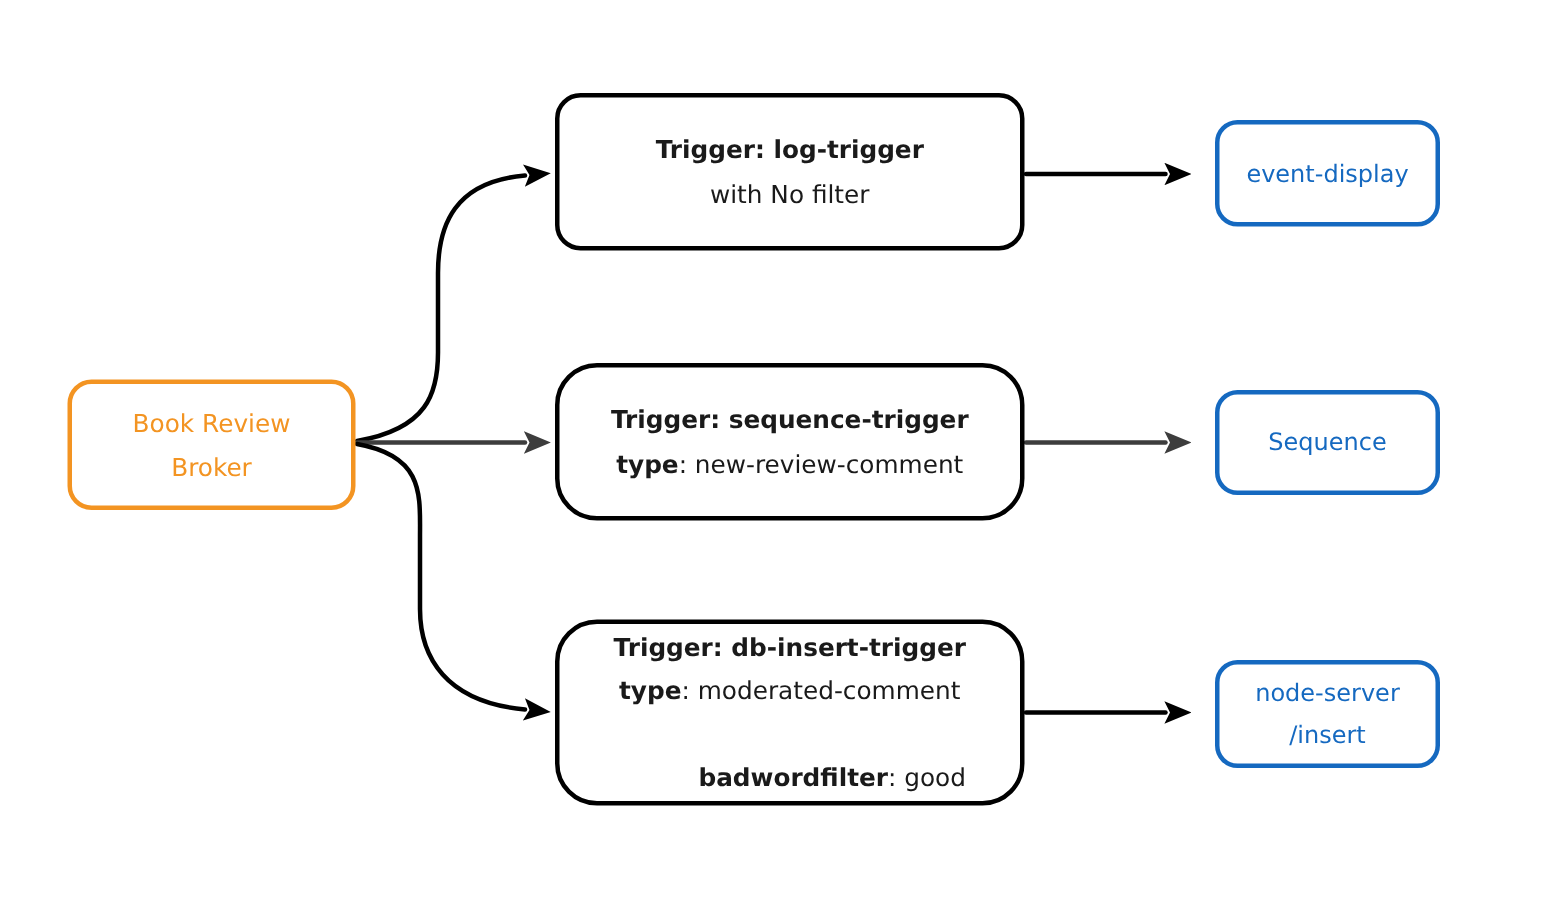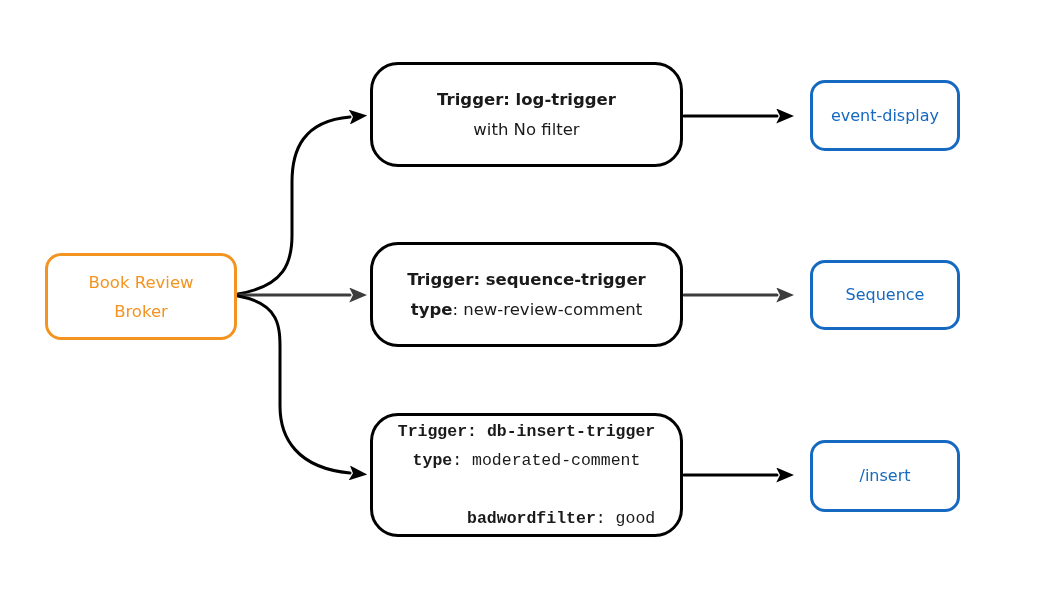--- a/index.html
+++ b/index.html
@@ -33,23 +33,23 @@
   .broker{
     left:45px;top:253px;width:192px;height:87px;
     border:3px solid var(--orange);border-radius:16px;
     color:var(--orange);font-size:16.5px;line-height:29px;text-align:center;
   }
   .trigger{
     left:370px;width:313px;
     border:3px solid var(--edge_dark);border-radius:28px;
     color:var(--text_dark);font-size:16.5px;line-height:29.5px;
   }
-  .trigger.t1{top:62px;height:105px;}
+  .trigger.t1{top:62px;height:105px;border-radius:17px;}
   .trigger.t2{top:242px;height:105px;}
-  .trigger.t3{top:413px;height:124px;font-family:Liberation Mono, monospace;}
+  .trigger.t3{top:413px;height:124px;}
   .sink{
     left:810px;width:150px;
     border:3px solid var(--blue);border-radius:15px;
     color:var(--blue);font-size:16px;line-height:28px;text-align:center;
   }
   .sink.s1{top:80px;height:71px;}
   .sink.s2{top:260px;height:70px;}
   .sink.s3{top:440px;height:72px;}
 
   .lines{display:inline-block;text-align:center;}
@@ -115,17 +115,18 @@
   </div>
 
   <div class="node sink s2">
     <div class="lines">
       <div class="line">Sequence</div>
     </div>
   </div>
 
   <div class="node sink s3">
     <div class="lines">
+      <div class="line">node-server</div>
       <div class="line">/insert</div>
     </div>
   </div>
 
 </div>
 
 </body></html>

